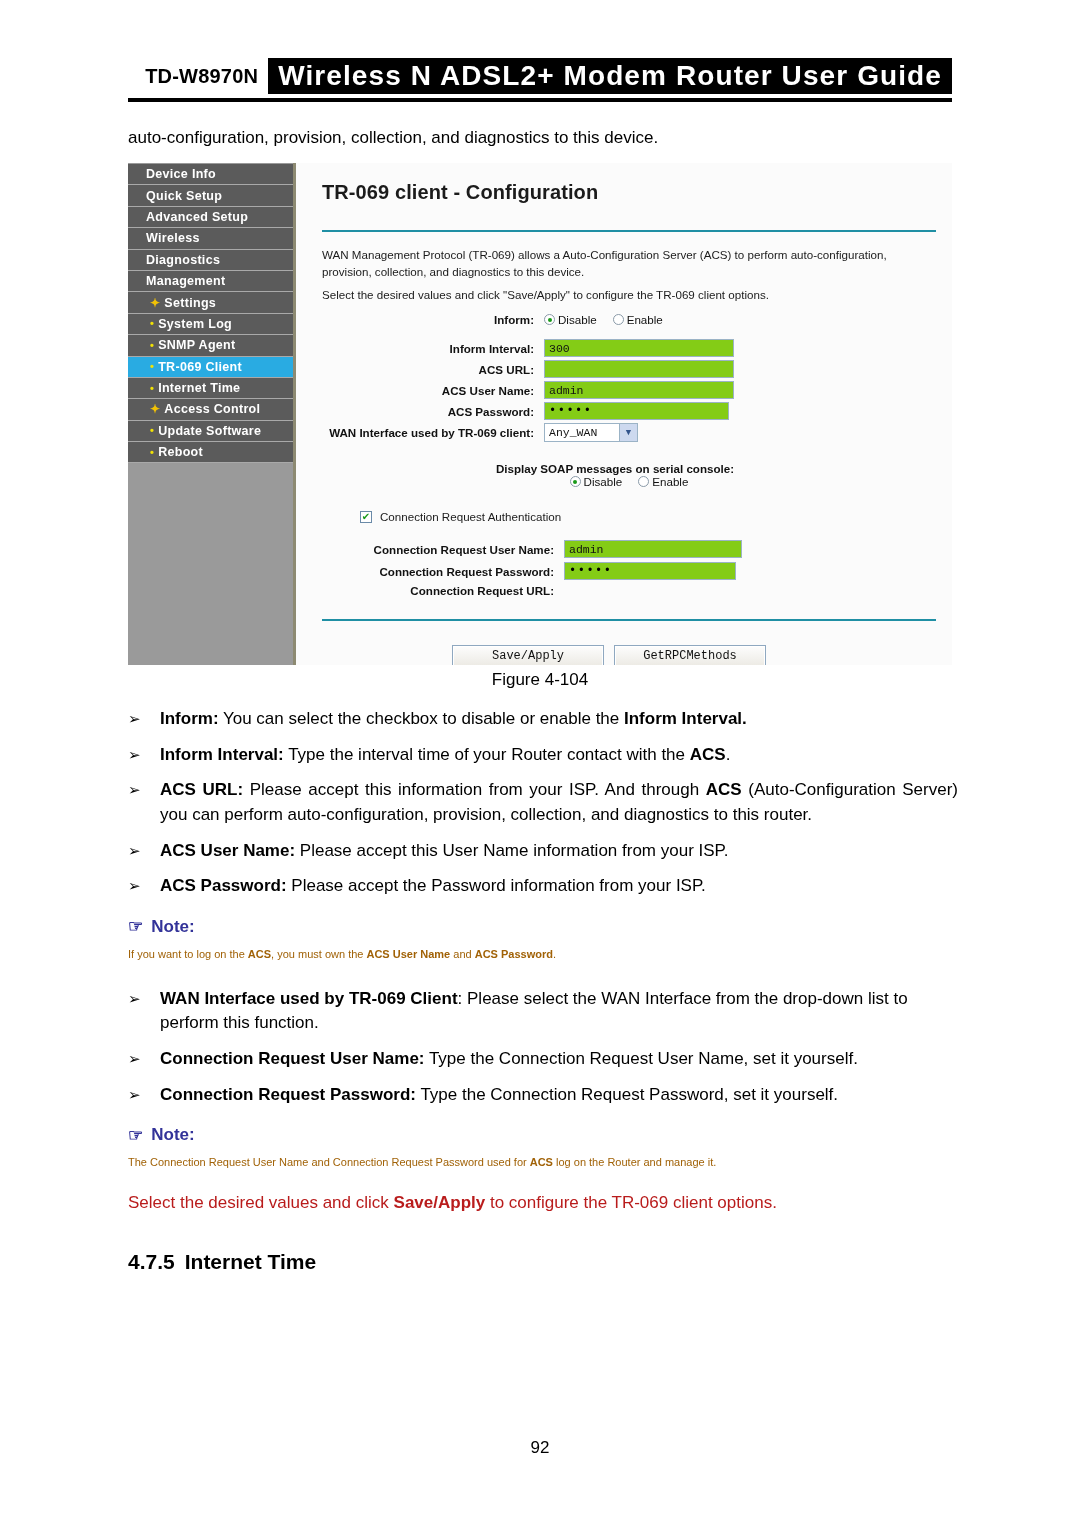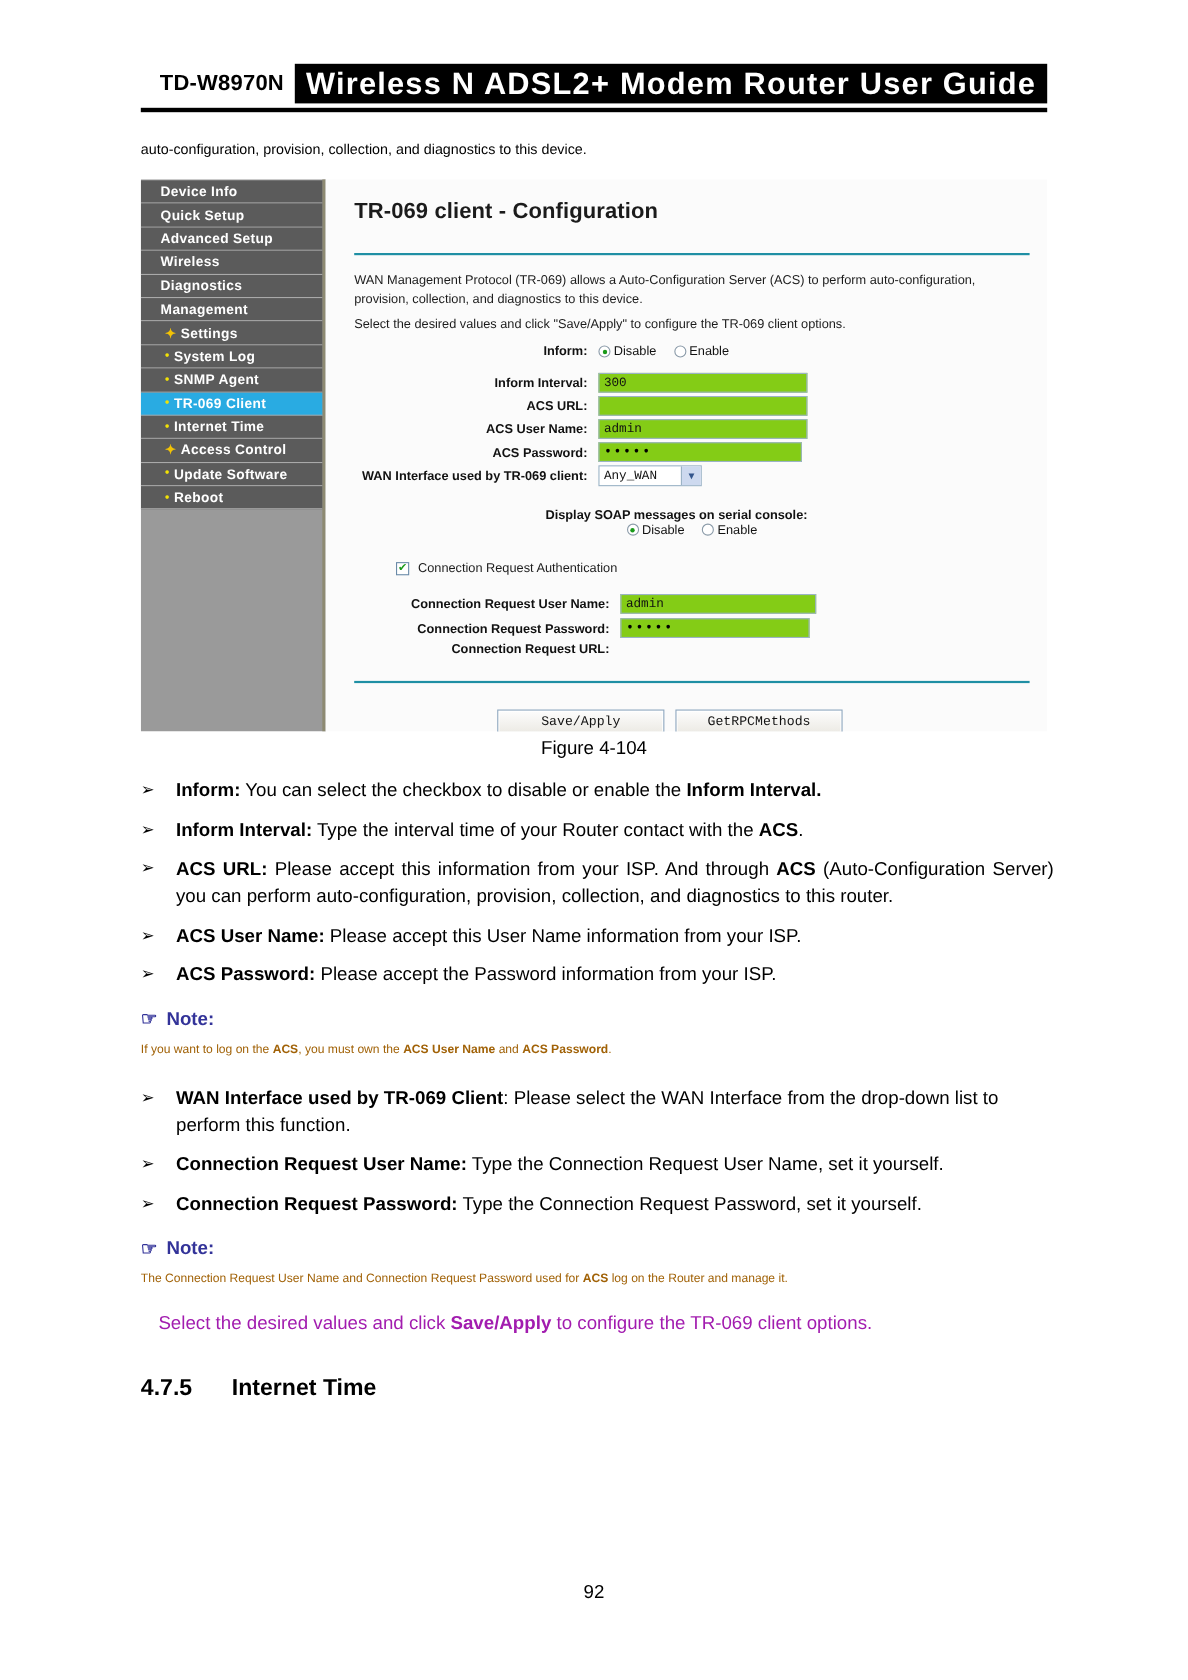--- a/index.html
+++ b/index.html
@@ -59,21 +59,21 @@
     height: 4px;
     background: #000000;
   }
 
   
   .intro-line {
     position: absolute;
     left: 128px;
     top: 127px;
     width: 830px;
-    font-size: 13px;
+    font-size: 17px;
     line-height: 1.35;
   }
 
   
   .router-ui {
     position: absolute;
     left: 128px;
     top: 163px;
     width: 824px;
     height: 502px;
@@ -367,26 +367,26 @@
   .note-hand { font-size: 17px; line-height: 1; }
   .note-body {
     color: #a16207;
     font-size: 11px;
     line-height: 1.45;
     margin-bottom: 6px;
   }
   .plain-para {
     font-size: 17px;
     line-height: 1.45;
-    margin: 20px 0 0 16px;
-    color: #a21caf;
+    margin: 20px 0 0 0;
+    color: #b91c1c;
   }
   .section-head {
     display: flex;
-    gap: 36px;
+    gap: 10px;
     font-size: 21px;
     font-weight: bold;
     margin-top: 34px;
     color: #000;
   }
 
   
   .page-number {
     position: absolute;
     left: 0;

